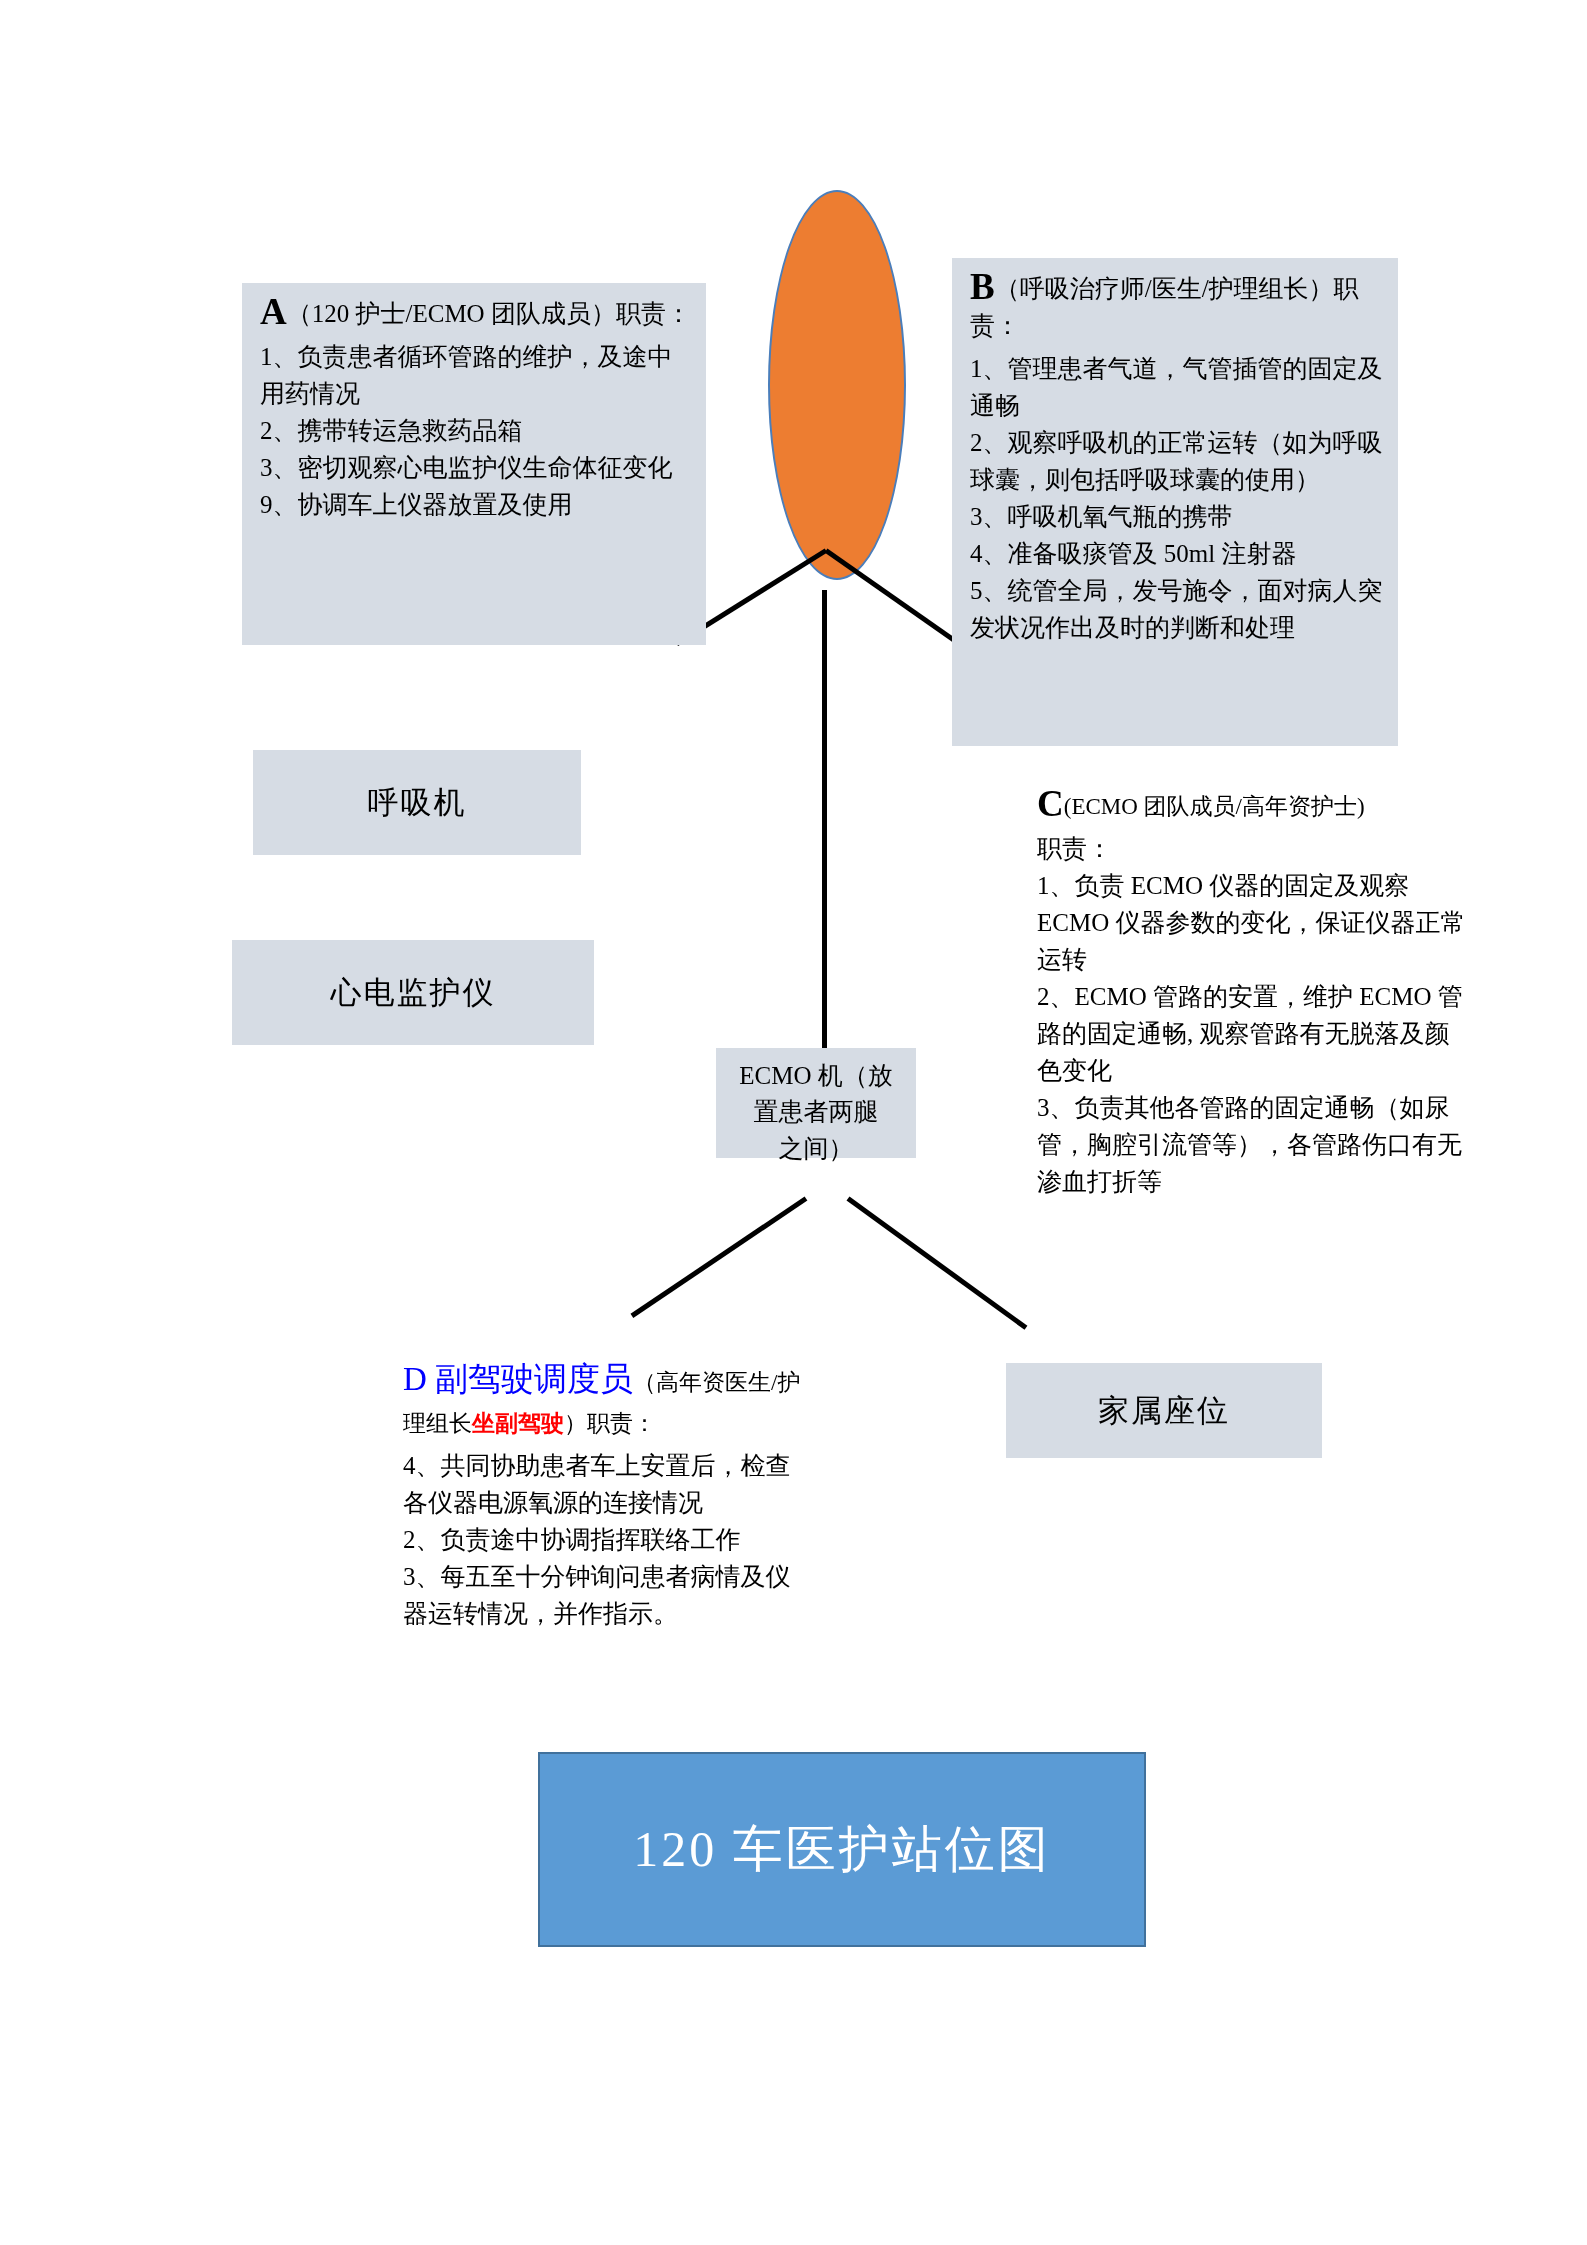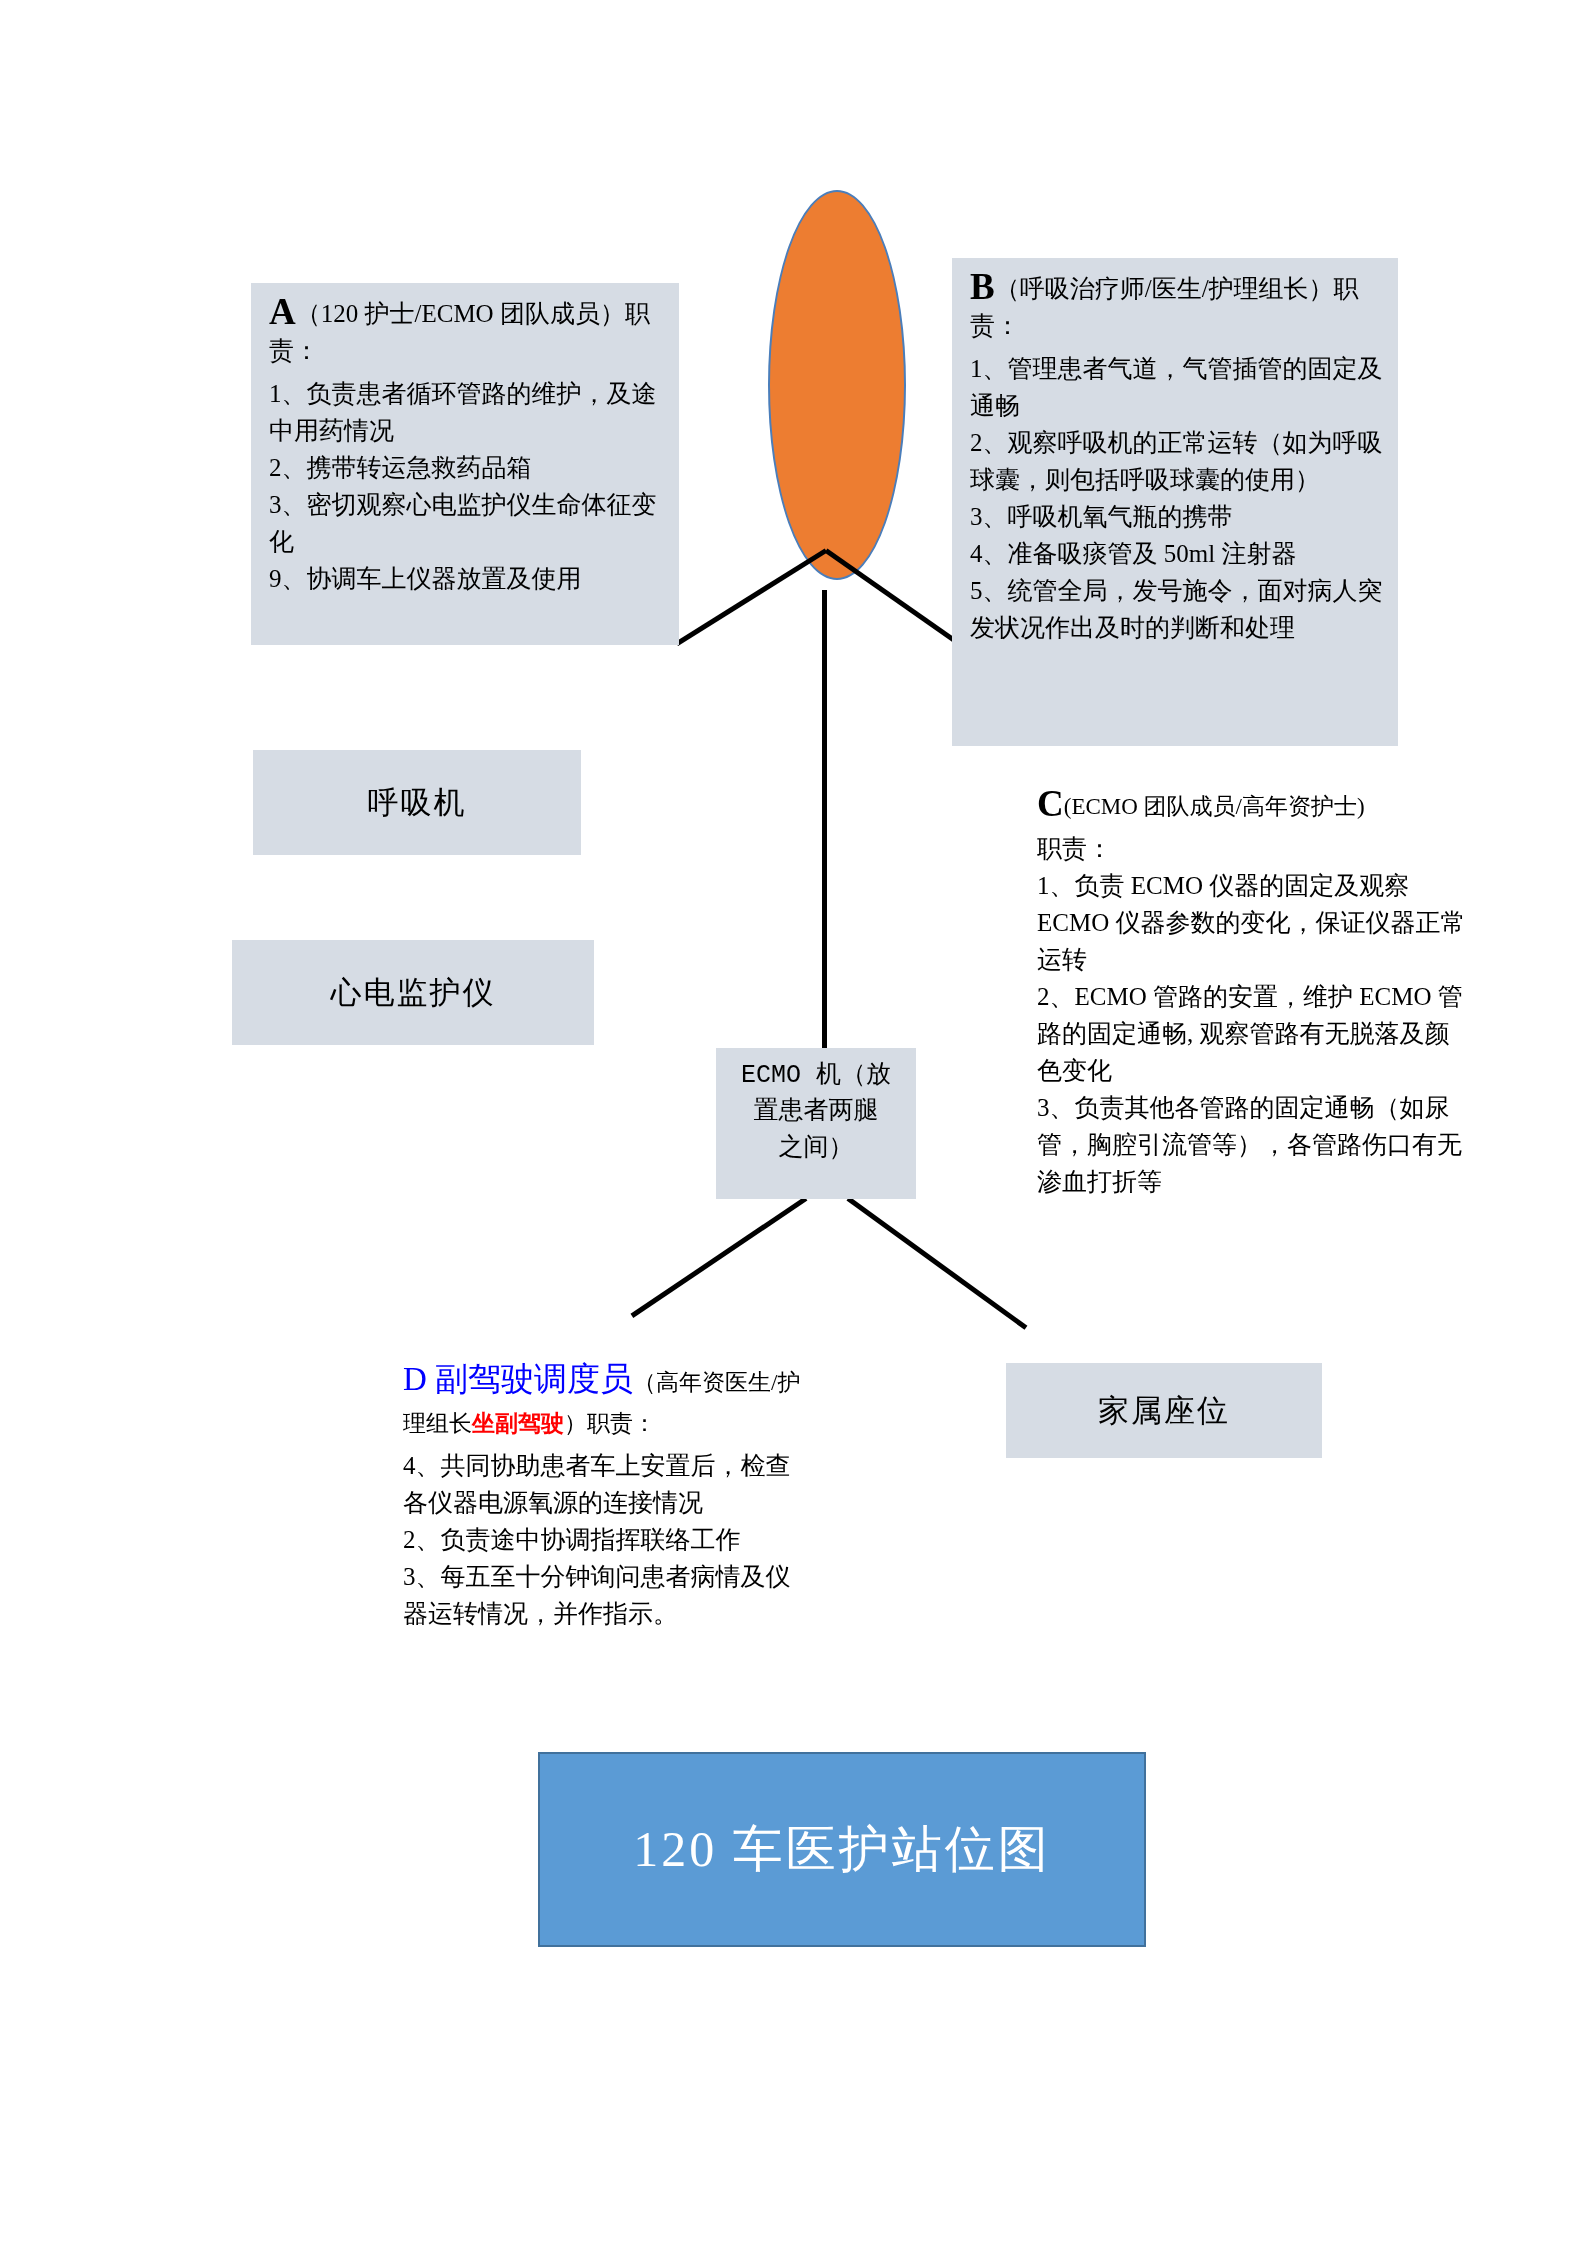--- a/index.html
+++ b/index.html
@@ -111,21 +111,21 @@
 
   <div class="conn" style="left:826px; top:548px; width:176px; height:5px; transform: rotate(148deg);"></div>
 
   <div class="conn" style="left:826px; top:548px; width:200px; height:5px; transform: rotate(35deg);"></div>
 
   <div class="conn" style="left:822px; top:590px; width:5px; height:460px;"></div>
 
   <div class="conn" style="left:806px; top:1196px; width:210px; height:5px; transform: rotate(146deg);"></div>
   <div class="conn" style="left:848px; top:1196px; width:220px; height:5px; transform: rotate(36deg);"></div>
 
-  <div class="gray-box role-box" style="left:251px; top:283px; width:428px; height:362px;">
+  <div class="gray-box role-box" style="left:242px; top:283px; width:464px; height:362px;">
     <div class="role-head">
       <span class="big-letter">A</span><span>（120 护士/ECMO 团队成员）职责：</span>
     </div>
     <div class="role-line">1、负责患者循环管路的维护，及途中用药情况</div>
     <div class="role-line">2、携带转运急救药品箱</div>
     <div class="role-line">3、密切观察心电监护仪生命体征变化</div>
     <div class="role-line">9、协调车上仪器放置及使用</div>
   </div>
 
   <div class="gray-box role-box" style="left:952px; top:258px; width:446px; height:488px;">
@@ -159,21 +159,21 @@
   </div>
 
   <div class="gray-box equip-box" style="left:253px; top:750px; width:328px; height:105px;">
     <span class="equip-label">呼吸机</span>
   </div>
 
   <div class="gray-box equip-box" style="left:232px; top:940px; width:362px; height:105px;">
     <span class="equip-label">心电监护仪</span>
   </div>
 
-  <div class="gray-box ecmo-box" style="left:716px; top:1048px; width:200px; height:151px;font-family:Liberation Mono, monospace;">
+  <div class="gray-box ecmo-box" style="left:716px; top:1048px; width:200px; height:110px;">
     <div>ECMO 机（放</div>
     <div>置患者两腿</div>
     <div>之间）</div>
   </div>
 
   <div class="gray-box equip-box" style="left:1006px; top:1363px; width:316px; height:95px;">
     <span class="equip-label">家属座位</span>
   </div>
 
   <div class="title-banner" style="left:538px; top:1752px; width:608px; height:195px;">

